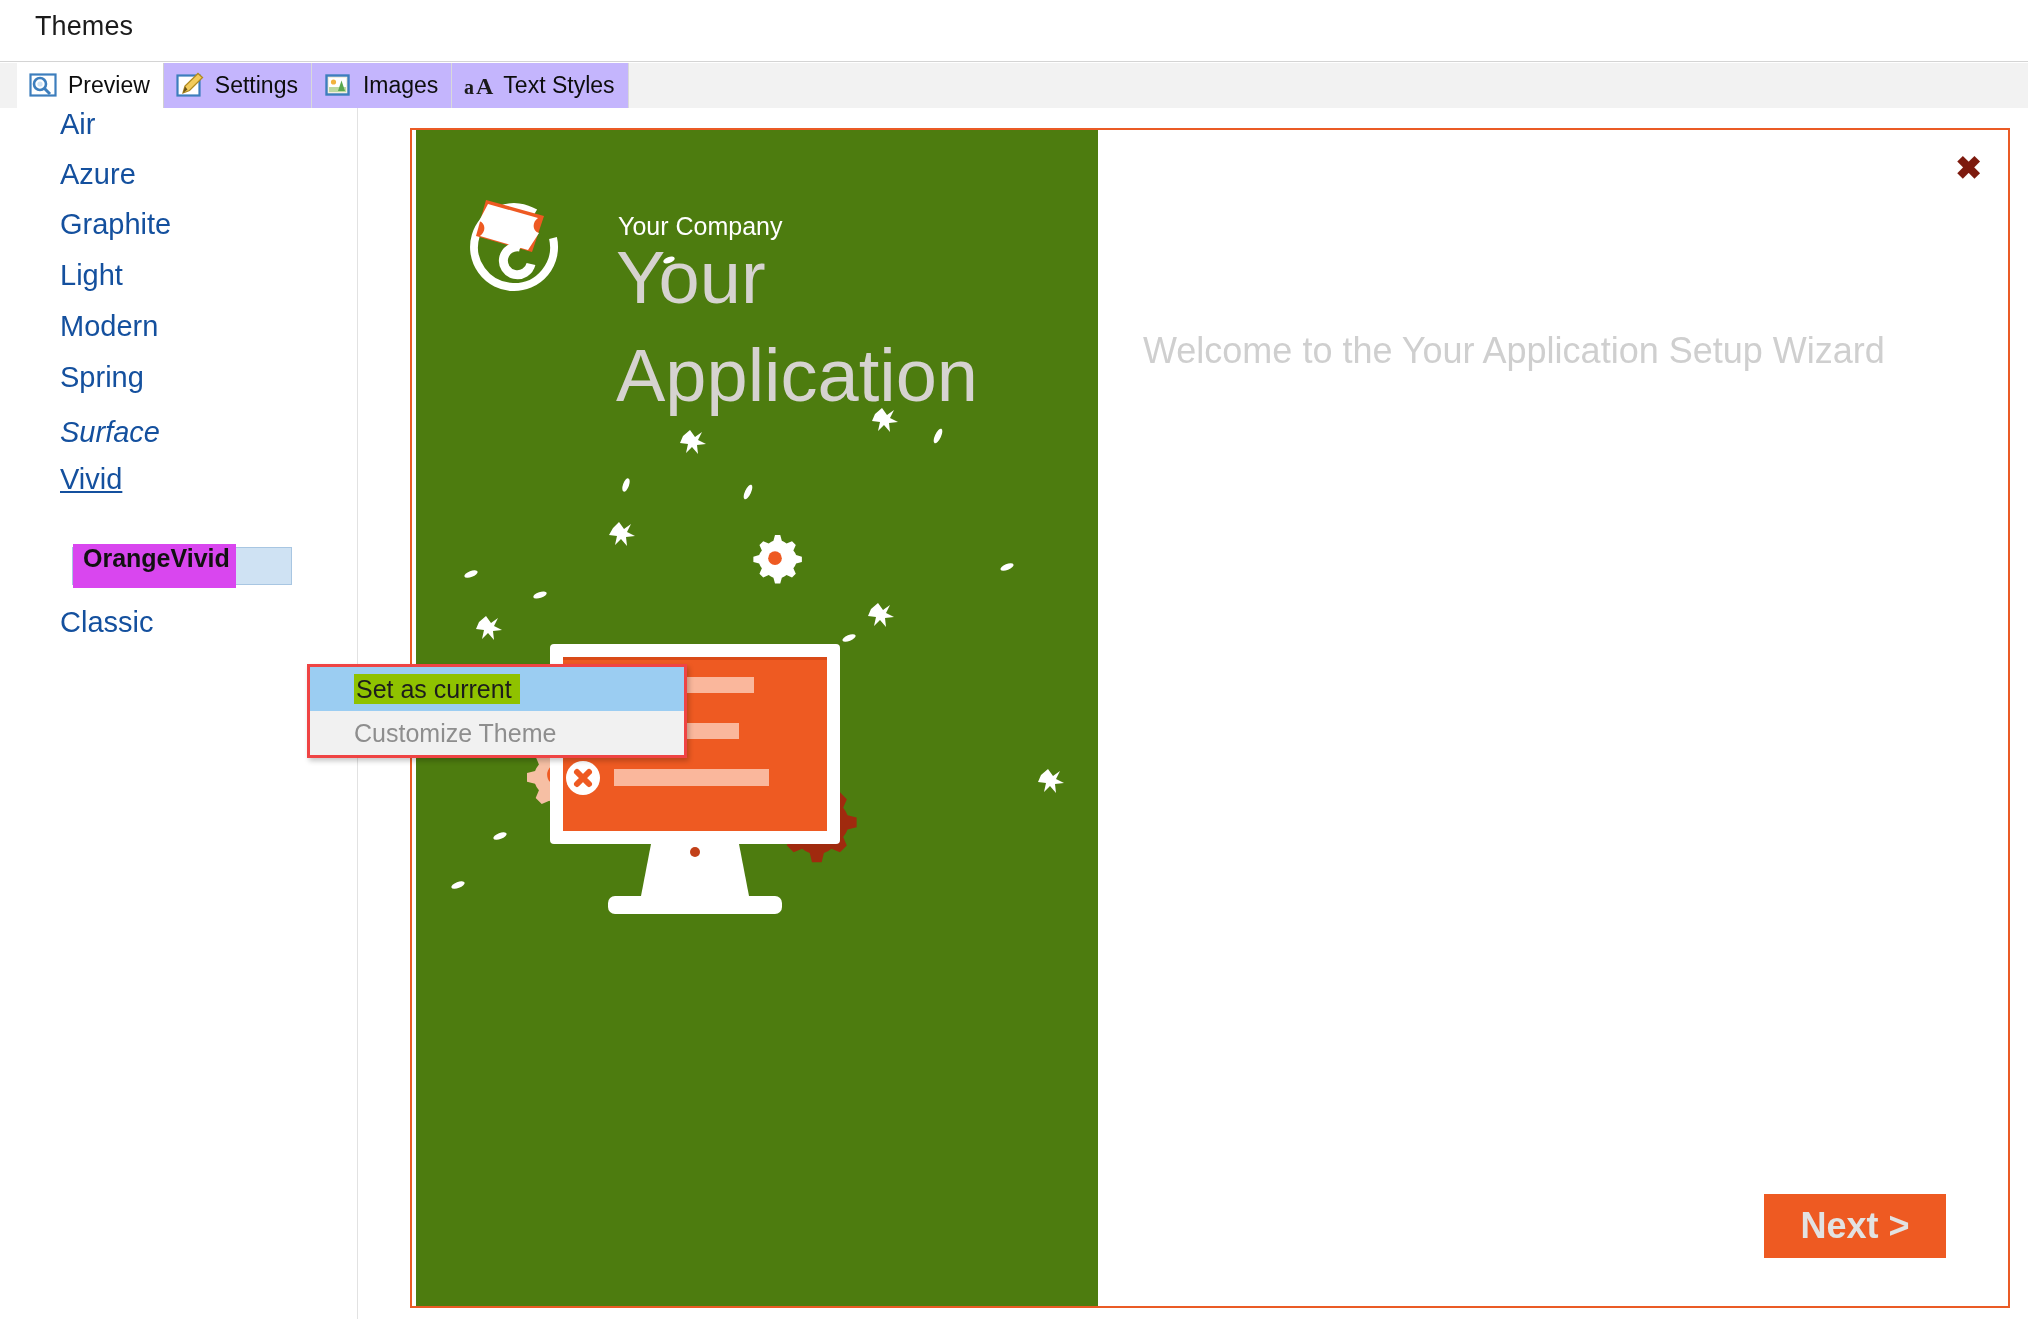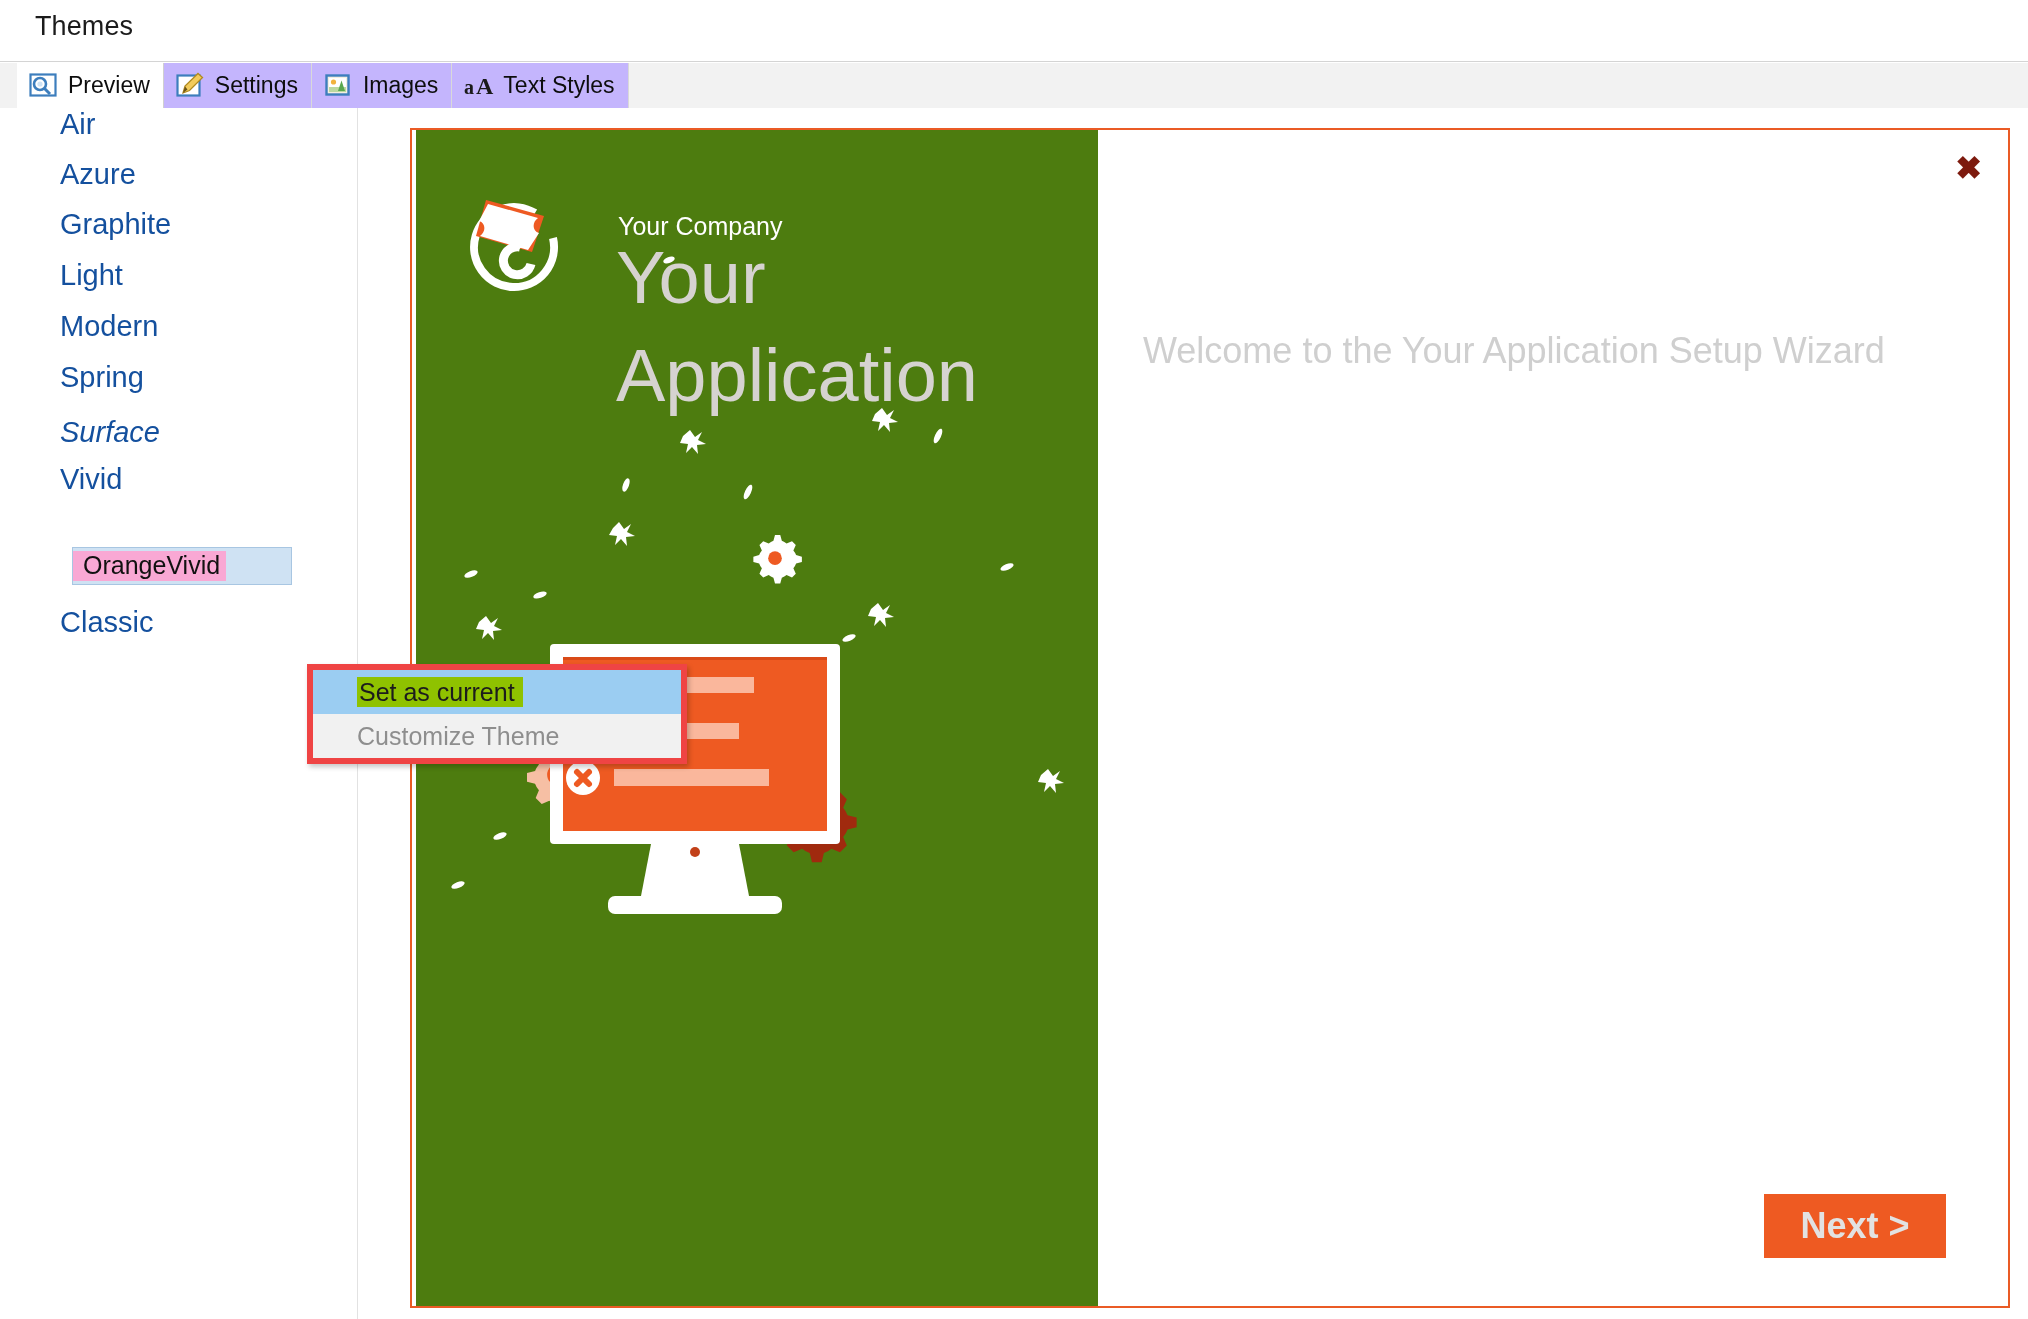--- a/index.html
+++ b/index.html
@@ -114,34 +114,35 @@
     background: #cfe2f3;
     border: 1px solid #a8c6e2;
     box-sizing: border-box;
     display: flex;
     align-items: center;
   }
   .theme-child-label {
     position: relative;
     font-size: 25px;
     color: #111111;
-    padding: 1px 6px 2px 10px;
-    background: #f9a8d4;
+    padding: 1px 6px 16px 10px;
+    background: #d946ef;
     line-height: 1.08;
     white-space: nowrap;
+    font-weight: bold;
   }
 
   
   .ctxmenu {
     position: absolute;
     left: 307px;
     top: 556px;
     width: 380px;
     background: #f1f1f1;
-    border: 6px solid #ef4444;
+    border: 3px solid #ef4444;
     box-shadow: 2px 3px 5px rgba(0,0,0,0.22);
     box-sizing: border-box;
     z-index: 40;
     text-align: center;
   }
   .ctx-item {
     height: 44px;
     display: flex;
     align-items: center;
     justify-content: flex-start;
@@ -345,21 +346,21 @@
 
   <div class="themelist">
 
     <div class="theme-item" style="top:0px;">Air</div>
     <div class="theme-item" style="top:50px;">Azure</div>
     <div class="theme-item" style="top:100px;">Graphite</div>
     <div class="theme-item" style="top:151px;">Light</div>
     <div class="theme-item" style="top:202px;">Modern</div>
     <div class="theme-item" style="top:253px;">Spring</div>
     <div class="theme-item" style="top:308px;font-style:italic;">Surface</div>
-    <div class="theme-item" style="top:355px;">Vivid</div>
+    <div class="theme-item" style="top:355px;text-decoration:underline;">Vivid</div>
 
     <div class="theme-child" style="top:439px;">
       <span class="theme-child-label">OrangeVivid</span>
     </div>
 
     <div class="theme-item" style="top:498px;">Classic</div>
   </div>
 
   <div class="wizard">
 

